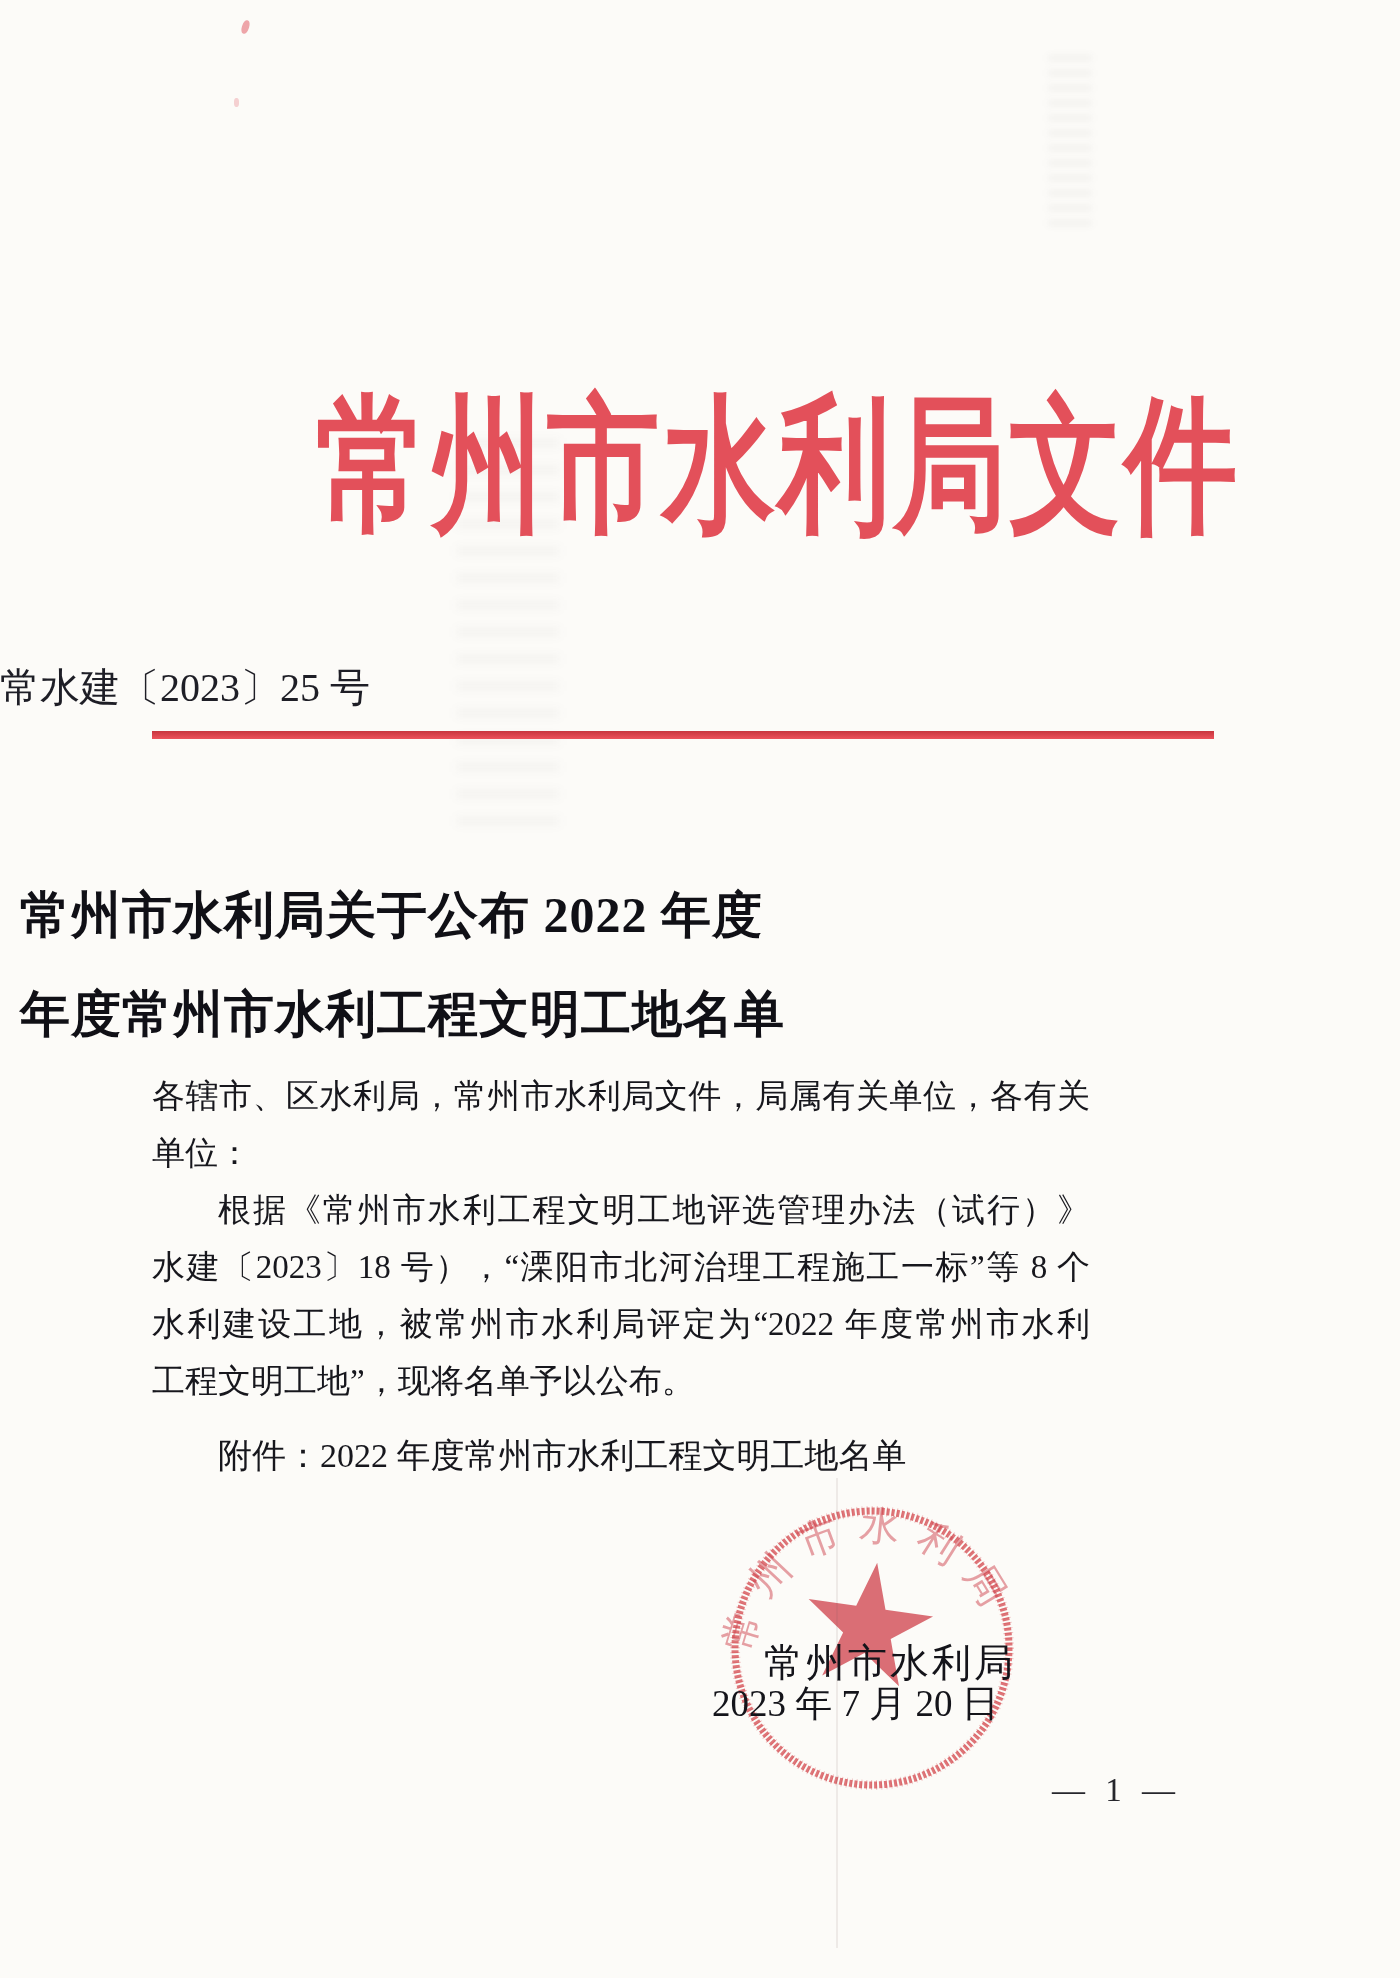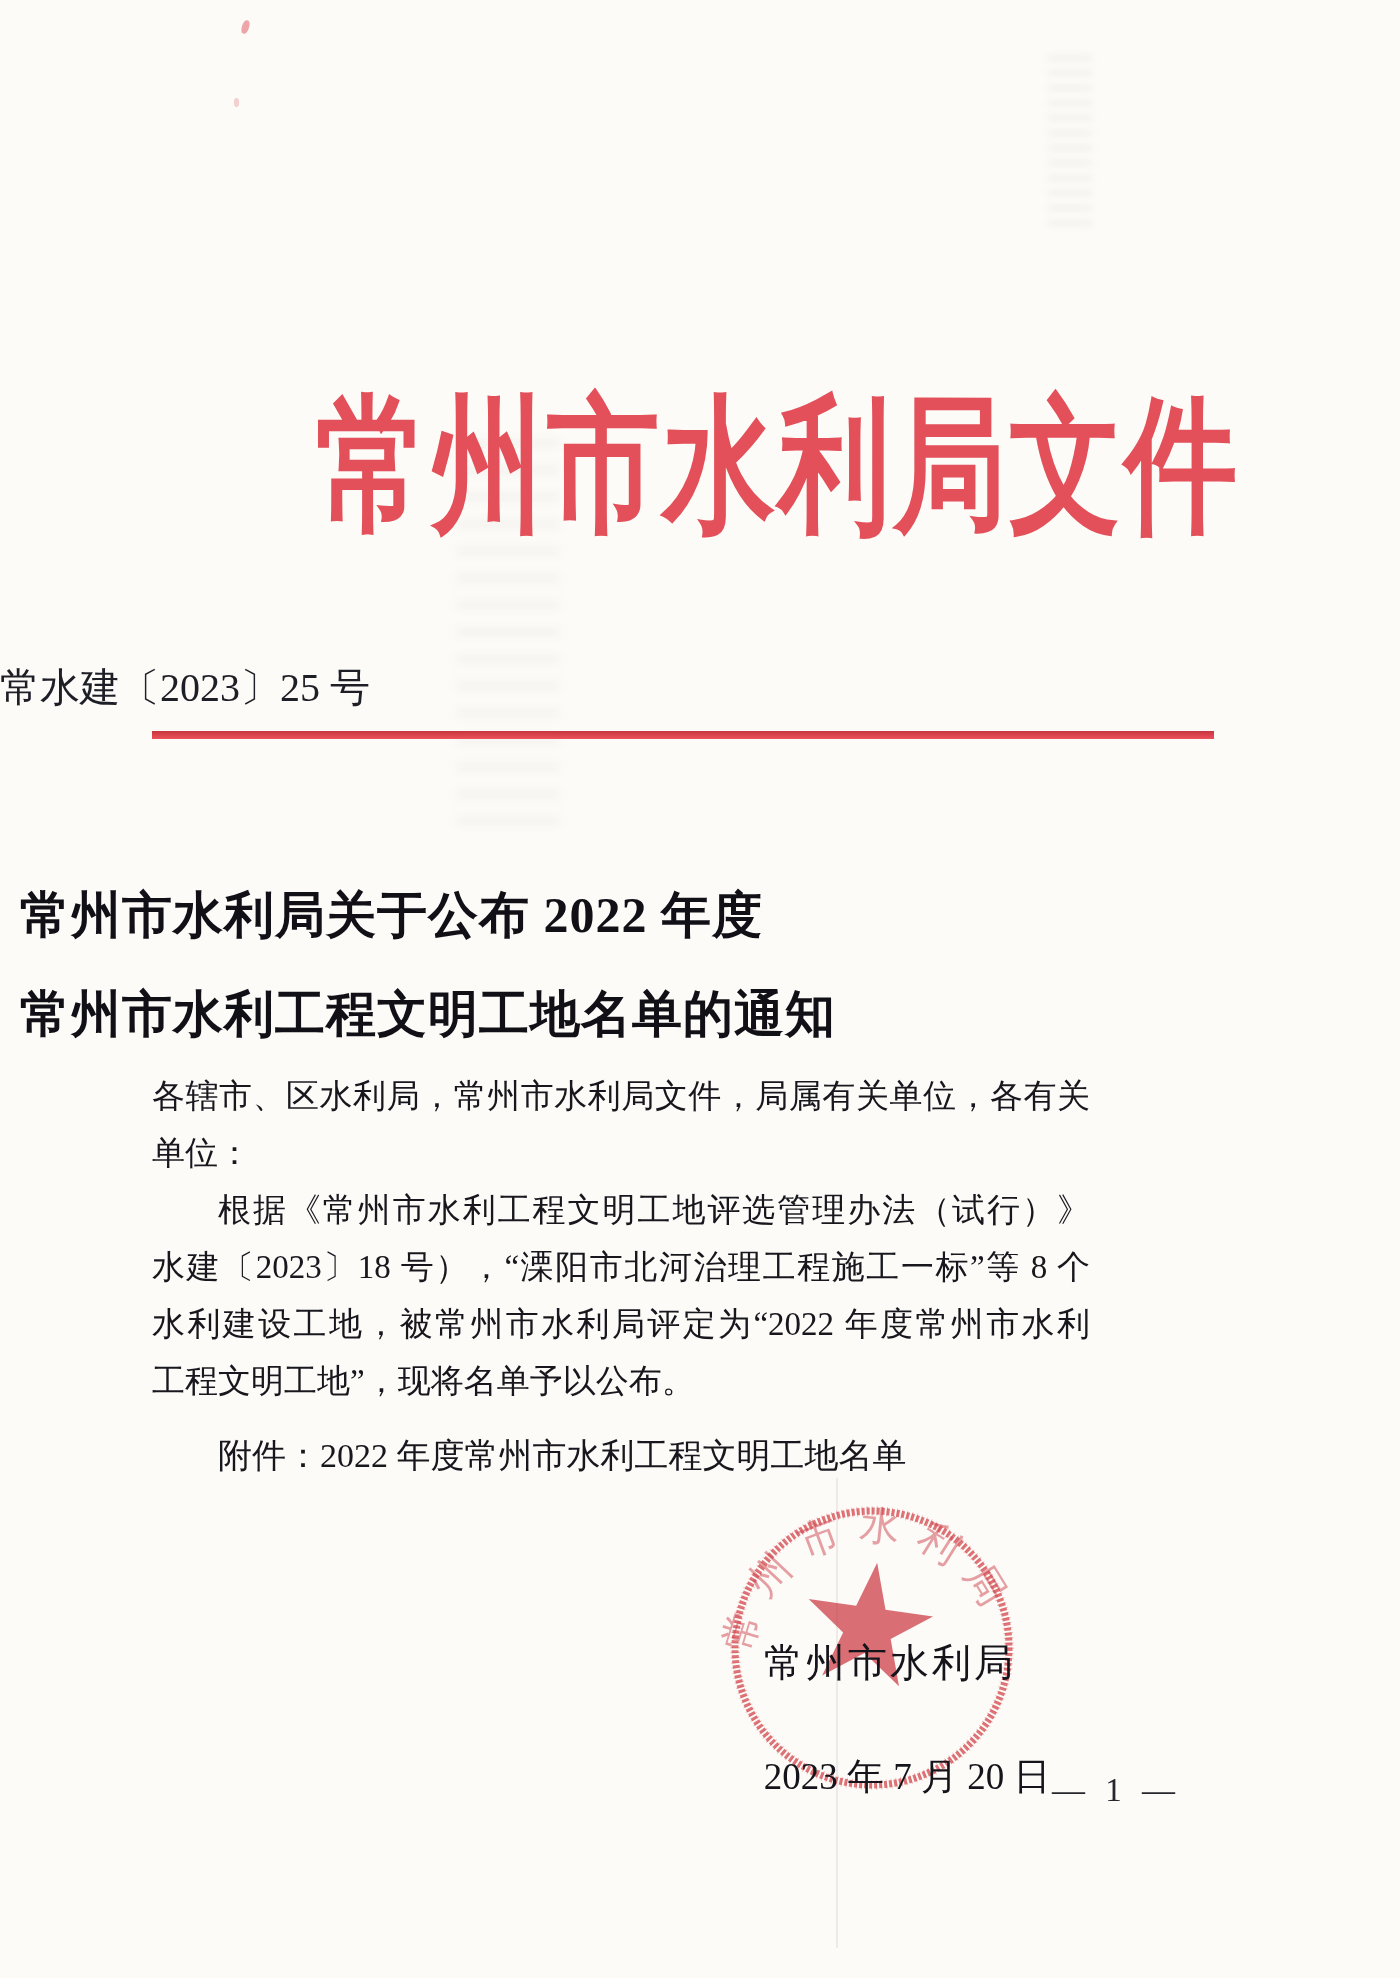--- a/index.html
+++ b/index.html
@@ -32,21 +32,21 @@
   .line{display:block;height:57px;overflow:hidden;}
   .just{text-align:justify;text-align-last:justify;}
   .indent{text-indent:66px;}
   .attachment{position:absolute;top:1427px;left:152px;width:980px;
     font-size:34px;line-height:57px;color:#17171d;text-indent:66px;}
   
   .seal{position:absolute;left:710px;top:1486px;width:324px;height:324px;}
   
   .sig-org{position:absolute;top:1640px;left:730px;width:320px;text-align:center;
     font-size:39px;line-height:46px;color:#14141a;letter-spacing:3px;}
-  .sig-date{position:absolute;top:1754px;left:712px;width:390px;text-align:center;
+  .sig-date{position:absolute;top:1681px;left:712px;width:390px;text-align:left;
     font-size:37px;line-height:46px;color:#14141a;}
   
   .page-num{position:absolute;top:1772px;left:1052px;
     font-size:33px;color:#26262c;letter-spacing:6px;white-space:nowrap;}
   
   .speck1{position:absolute;left:242px;top:20px;width:7px;height:14px;
     background:rgba(224,80,90,.5);border-radius:45%;transform:rotate(18deg);}
   .speck2{position:absolute;left:234px;top:98px;width:5px;height:9px;
     background:rgba(224,80,90,.25);border-radius:45%;}
   .smudge1{position:absolute;left:1048px;top:55px;width:44px;height:180px;
@@ -71,21 +71,21 @@
   <div class="header-title">
     <span>常州市水利局文件</span>
   </div>
 
   <div class="doc-number">常水建〔2023〕25 号</div>
 
   <div class="red-rule"></div>
 
   <div class="doc-title">
     <div>常州市水利局关于公布 2022 年度</div>
-    <div>常州市水利工程文明工地名单的通知</div>
+    <div>年度常州市水利工程文明工地名单</div>
   </div>
 
   <div class="body-text">
     <span class="line just">各辖市、区水利局，常州市水利局文件，局属有关单位，各有关</span>
     <span class="line">单位：</span>
     <span class="line just indent">根据《常州市水利工程文明工地评选管理办法（试行）》（常</span>
     <span class="line just">水建〔2023〕18 号），“溧阳市北河治理工程施工一标”等 8 个</span>
     <span class="line just">水利建设工地，被常州市水利局评定为“2022 年度常州市水利</span>
     <span class="line">工程文明工地”，现将名单予以公布。</span>
   </div>

